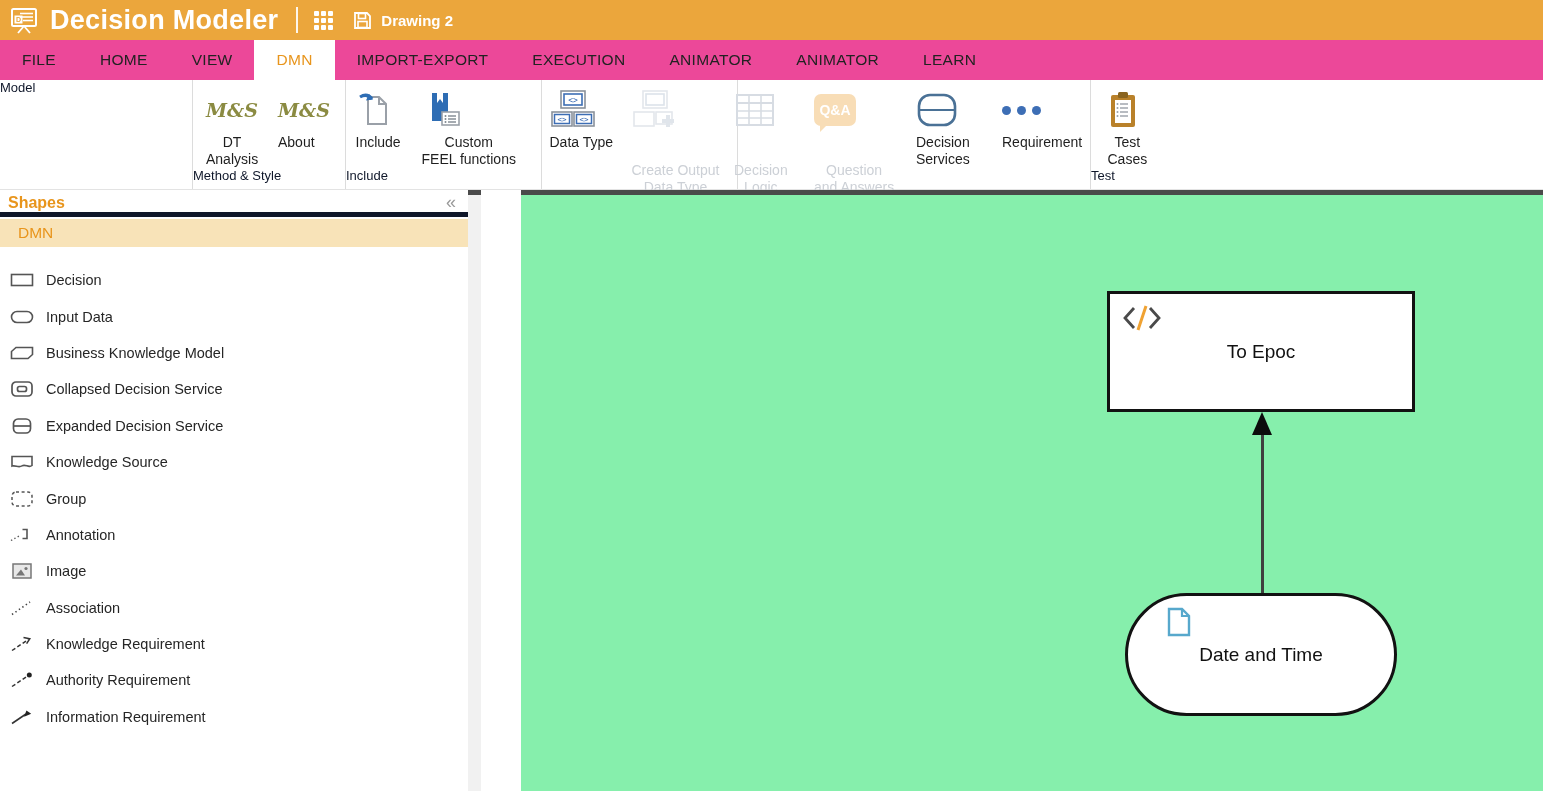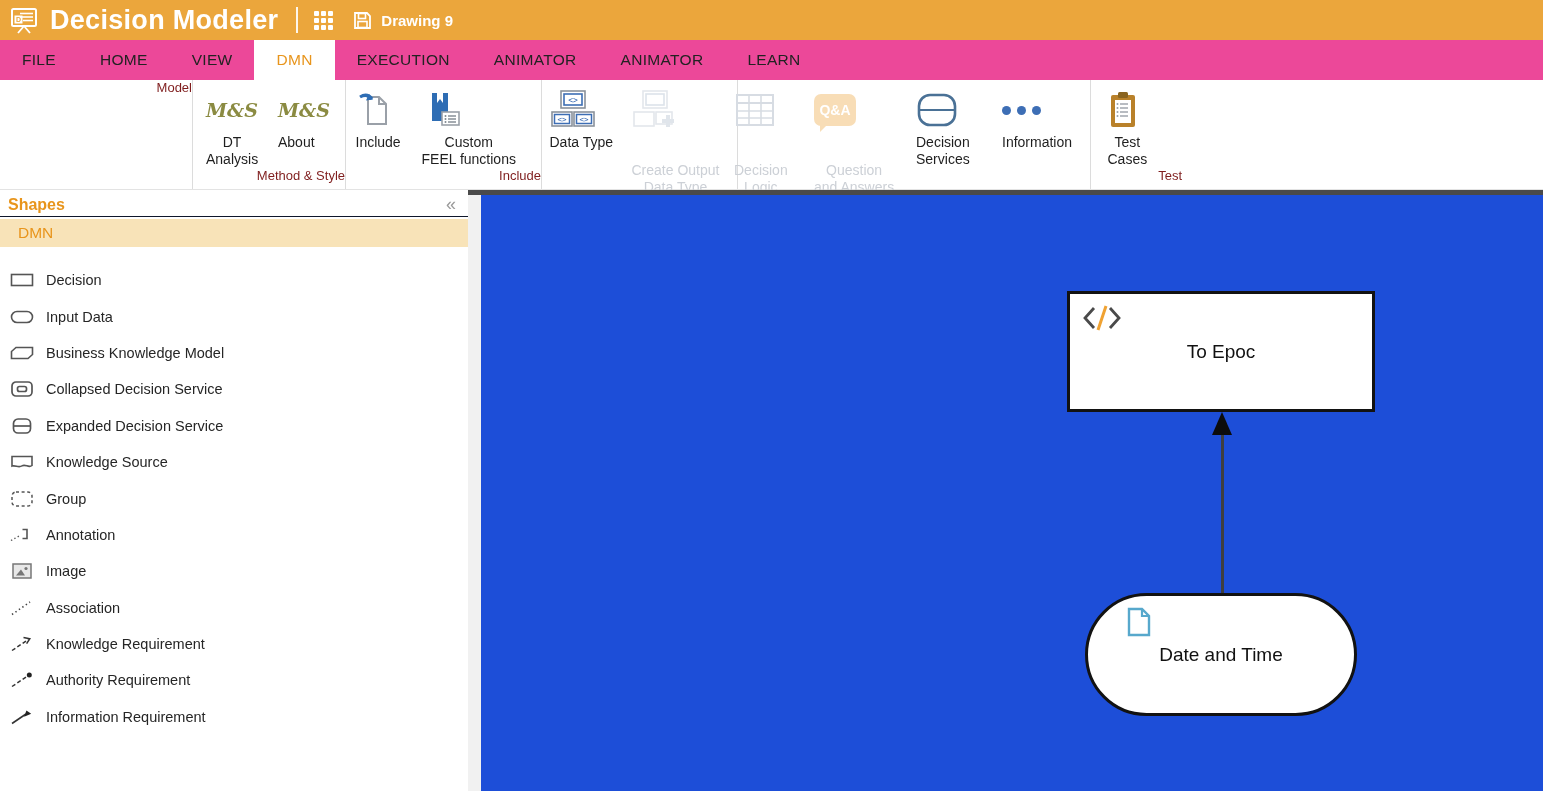--- a/index.html
+++ b/index.html
@@ -19,42 +19,42 @@
   
   .menubar { height:40px; background:#ec4899; display:flex; font-size:15.5px; }
   .menu-tab { display:flex; align-items:center; padding:0 22px; color:#222; letter-spacing:.3px; cursor:pointer; }
   .menu-tab.active { background:#fff; color:#E8951C; }
 
   
   .ribbon { height:110px; background:#fff; display:flex; border-bottom:1px solid #e3e3e3; }
   .ribbon-group { display:flex; flex-direction:column; }
   .ribbon-group + .ribbon-group { border-left:1px solid #dcdcdc; }
   .rg-items { flex:1; display:flex; justify-content:center; padding-top:6px; }
-  .rg-label { text-align:right; color:#7f1d1d; font-size:13px; height:22px; }
+  .rg-label { text-align:left; color:#0f172a; font-size:13px; height:22px; }
   .ribbon-item { display:flex; flex-direction:column; align-items:flex-start; padding:0 6px; cursor:pointer; }
   .ri-icon { height:48px; display:flex; align-items:center; justify-content:center; }
   .ri-label { font-size:14px; color:#1f1f1f; text-align:center; white-space:pre-line; line-height:17px; }
   .ribbon-item.disabled { cursor:default;gap:28px; }
   .ribbon-item.disabled .ri-label { color:#ccd0d6; }
   .ms { font-family:"DejaVu Serif", serif; font-style:italic; font-weight:700; font-size:19px; color:#8B8B42; }
   .qa-bubble { width:42px; height:32px; background:#F8DDB6; border-radius:7px; color:#fff; font-weight:700;
     font-size:14px; display:flex; align-items:center; justify-content:center; position:relative; }
   .qa-bubble:after { content:""; position:absolute; left:6px; bottom:-6px; border:6px solid transparent;
     border-top-color:#F8DDB6; border-left-color:#F8DDB6; }
   .req-dots { display:flex; gap:6px; }
   .req-dots i { width:9px; height:9px; border-radius:50%; background:#3D6EB5; }
 
   
   .main { display:flex; height:601px; }
   .sidebar { width:468px; background:#fff; }
   .gutter { width:13px; background:#f1f1f1; border-top:5px solid #4a4a4a; }
-  .canvas { flex:1; position:relative; background:#1d4ed8; border-top:5px solid #4a4a4a; }
+  .canvas { flex:1; position:relative; background:#86efac; border-top:5px solid #4a4a4a;margin-left:40px; }
 
   .sb-header { height:27px; display:flex; align-items:center; padding:3px 12px 0 8px;
-    border-bottom:1px solid #0f172a; }
+    border-bottom:5px solid #0f172a; }
   .sb-title { color:#E8951C; font-weight:700; font-size:16px; flex:1; }
   .sb-collapse { color:#9a9a9a; font-size:18px; cursor:pointer; }
   .sb-section { height:28px; margin-top:2px; background:#F8E3B8; color:#E8951C; font-size:15.5px;
     display:flex; align-items:center; padding-left:18px; cursor:pointer; }
   .sb-list { padding-top:15px; }
   .sb-item { height:36.4px; display:flex; align-items:center; padding-left:10px; gap:12px;
     font-size:14.5px; color:#262626; cursor:pointer; }
   .sb-item .shp { width:24px; display:flex; justify-content:center; }
 
   
@@ -98,28 +98,29 @@
       <i></i>
       <i></i>
   </span>
   <span class="save-icon">
     <svg width="19" height="19" viewBox="0 0 19 19">
       <path d="M2 2 h12 l3 3 v12 h-15 z" fill="none" stroke="#fff" stroke-width="1.8"></path>
       <rect x="5.5" y="2.5" width="7" height="5" fill="none" stroke="#fff" stroke-width="1.6"></rect>
       <rect x="5" y="10.5" width="9" height="6" fill="none" stroke="#fff" stroke-width="1.6"></rect>
     </svg>
   </span>
-  <span class="doc-title">Drawing 9</span>
+  <span class="doc-title">Drawing 2</span>
 </div>
 
 <div class="menubar">
   <div class="menu-tab">FILE</div>
   <div class="menu-tab">HOME</div>
   <div class="menu-tab">VIEW</div>
   <div class="menu-tab active">DMN</div>
+  <div class="menu-tab">IMPORT-EXPORT</div>
   <div class="menu-tab">EXECUTION</div>
   <div class="menu-tab">ANIMATOR</div>
   <div class="menu-tab">ANIMATOR</div>
   <div class="menu-tab">LEARN</div>
 </div>
 
 <div class="ribbon">
 
   <div class="ribbon-group" style="width:192px">
     <div class="rg-label">Model</div>
@@ -246,21 +247,21 @@
 Services</span>
       </div>
       <div class="ribbon-item" style="min-width:104px">
         <span class="ri-icon">
           <span class="req-dots">
               <i></i>
               <i></i>
               <i></i>
             </span>
         </span>
-        <span class="ri-label">Information</span>
+        <span class="ri-label">Requirement</span>
       </div>
     </div>
     <div class="rg-label">Decision</div>
   </div>
 
   <div class="ribbon-group" style="width:92px">
     <div class="rg-items">
       <div class="ribbon-item" style="min-width:70px">
         <span class="ri-icon">
           <svg width="30" height="38" viewBox="0 0 30 38">

